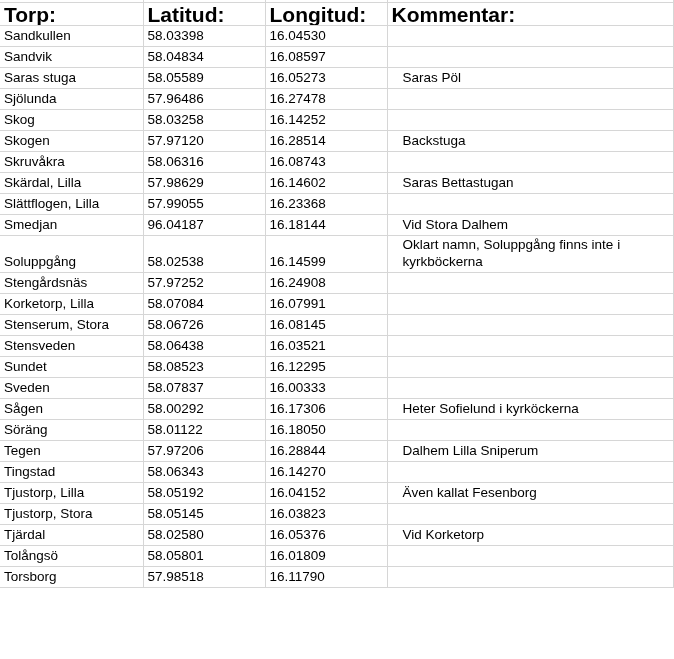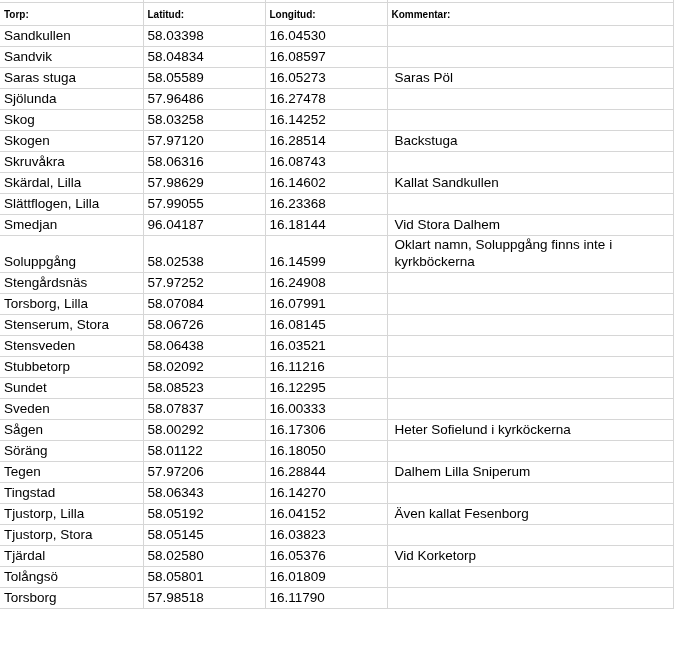--- a/index.html
+++ b/index.html
@@ -34,30 +34,30 @@
     padding: 0 2px 2px 4px;
     font-size: 13.5px;
     line-height: 17px;
     overflow: hidden;
     word-wrap: break-word;
   }
   table.grid th:first-child,
   table.grid td:first-child {
     border-left: none; 
   }
-  table.grid td.kom { padding-left: 7px; margin-left: 21px; }
+  table.grid td.kom { padding-left: 15px; margin-left: 21px; }
 
   tr.sliver td {
     height: 2px;
     padding: 0;
     border-top: none; 
   }
   tr.head th {
     height: 20px;
-    font-size: 10px;
+    font-size: 21px;
     font-weight: bold;
   }
   tr.data td {
     height: 18px; 
   }
 </style>
 </head>
 <body>
 
 <div class="sheet">
@@ -129,21 +129,21 @@
     <td class="torp">Skruvåkra</td>
     <td class="lat">58.06316</td>
     <td class="lng">16.08743</td>
     <td class="kom"></td>
   </tr>
 
   <tr class="data">
     <td class="torp">Skärdal, Lilla</td>
     <td class="lat">57.98629</td>
     <td class="lng">16.14602</td>
-    <td class="kom">Kallat Sandkullen</td>
+    <td class="kom">Saras Bettastugan</td>
   </tr>
 
   <tr class="data">
     <td class="torp">Slättflogen, Lilla</td>
     <td class="lat">57.99055</td>
     <td class="lng">16.23368</td>
     <td class="kom"></td>
   </tr>
 
   <tr class="data">
@@ -162,46 +162,40 @@
   </tr>
 
   <tr class="data">
     <td class="torp">Stengårdsnäs</td>
     <td class="lat">57.97252</td>
     <td class="lng">16.24908</td>
     <td class="kom"></td>
   </tr>
 
   <tr class="data">
-    <td class="torp">Torsborg, Lilla</td>
+    <td class="torp">Korketorp, Lilla</td>
     <td class="lat">58.07084</td>
     <td class="lng">16.07991</td>
     <td class="kom"></td>
   </tr>
 
   <tr class="data">
     <td class="torp">Stenserum, Stora</td>
     <td class="lat">58.06726</td>
     <td class="lng">16.08145</td>
     <td class="kom"></td>
   </tr>
 
   <tr class="data">
     <td class="torp">Stensveden</td>
     <td class="lat">58.06438</td>
     <td class="lng">16.03521</td>
     <td class="kom"></td>
   </tr>
 
-  <tr class="data">
-    <td class="torp">Stubbetorp</td>
-    <td class="lat">58.02092</td>
-    <td class="lng">16.11216</td>
-    <td class="kom"></td>
-  </tr>
 
   <tr class="data">
     <td class="torp">Sundet</td>
     <td class="lat">58.08523</td>
     <td class="lng">16.12295</td>
     <td class="kom"></td>
   </tr>
 
   <tr class="data">
     <td class="torp">Sveden</td>

